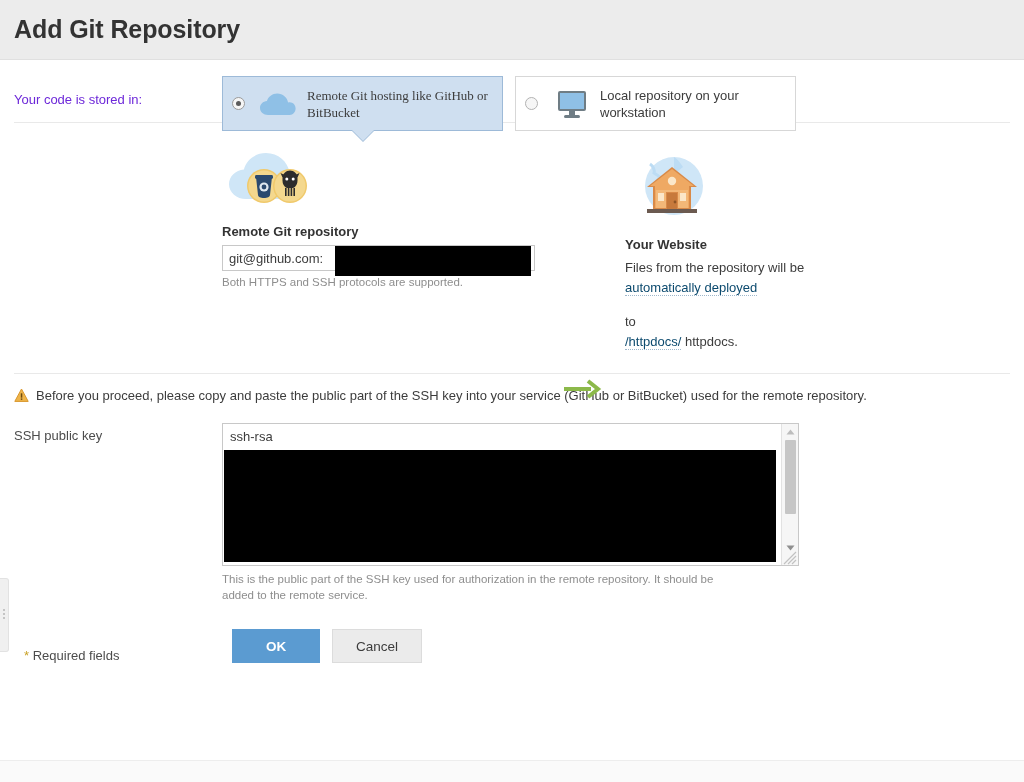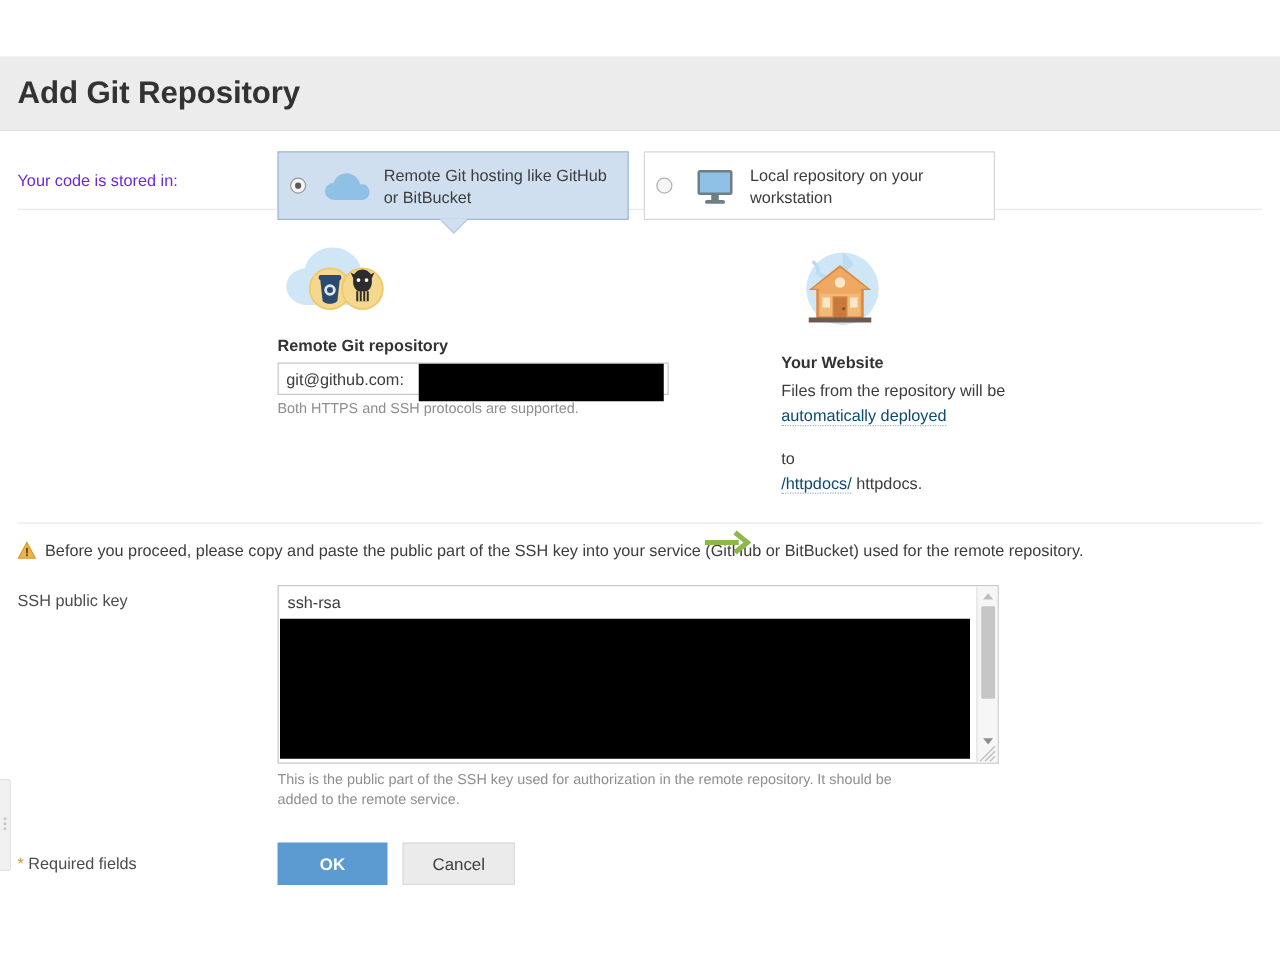--- a/index.html
+++ b/index.html
@@ -13,21 +13,20 @@
   }
 
   
   .page-header {
     height: 60px;
     background: #ececec;
     border-bottom: 1px solid #e0e0e0;
     display: flex;
     align-items: center;
     padding-left: 14px;
-    margin-top: 45px;
   }
   .page-title {
     font-size: 25px;
     font-weight: bold;
     color: #333333;
     letter-spacing: -0.1px;
   }
 
   
   .form-body {
@@ -57,20 +56,21 @@
     background: #ffffff;
     display: flex;
     align-items: center;
     padding: 0 10px 0 9px;
     position: relative;
     cursor: pointer;
   }
   .choice.selected {
     background: #cfdff0;
     border: 1px solid #9dbad8;
+    font-family: Liberation Serif, serif;
   }
   
   .choice.selected::after {
     content: "";
     position: absolute;
     left: 50%;
     margin-left: -11px;
     bottom: -11px;
     width: 0; height: 0;
     border-left: 11px solid transparent;
@@ -265,22 +265,22 @@
     font-size: 11.5px;
     color: #8e8e8e;
     margin-top: 5px;
     line-height: 16px;
     width: 500px;
   }
 
   
   .footer {
     display: flex;
-    padding: 26px 0 0 14px;
-    align-items: flex-start;
+    padding: 26px 0 0 24px;
+    align-items: flex-end;
   }
   .required {
     width: 208px;
     font-size: 13px;
     color: #4c4c4c;
     padding-top: 9px;
   }
   .required .star { color: #c9a227; }
   .btn {
     font-family: "Liberation Sans", sans-serif;

